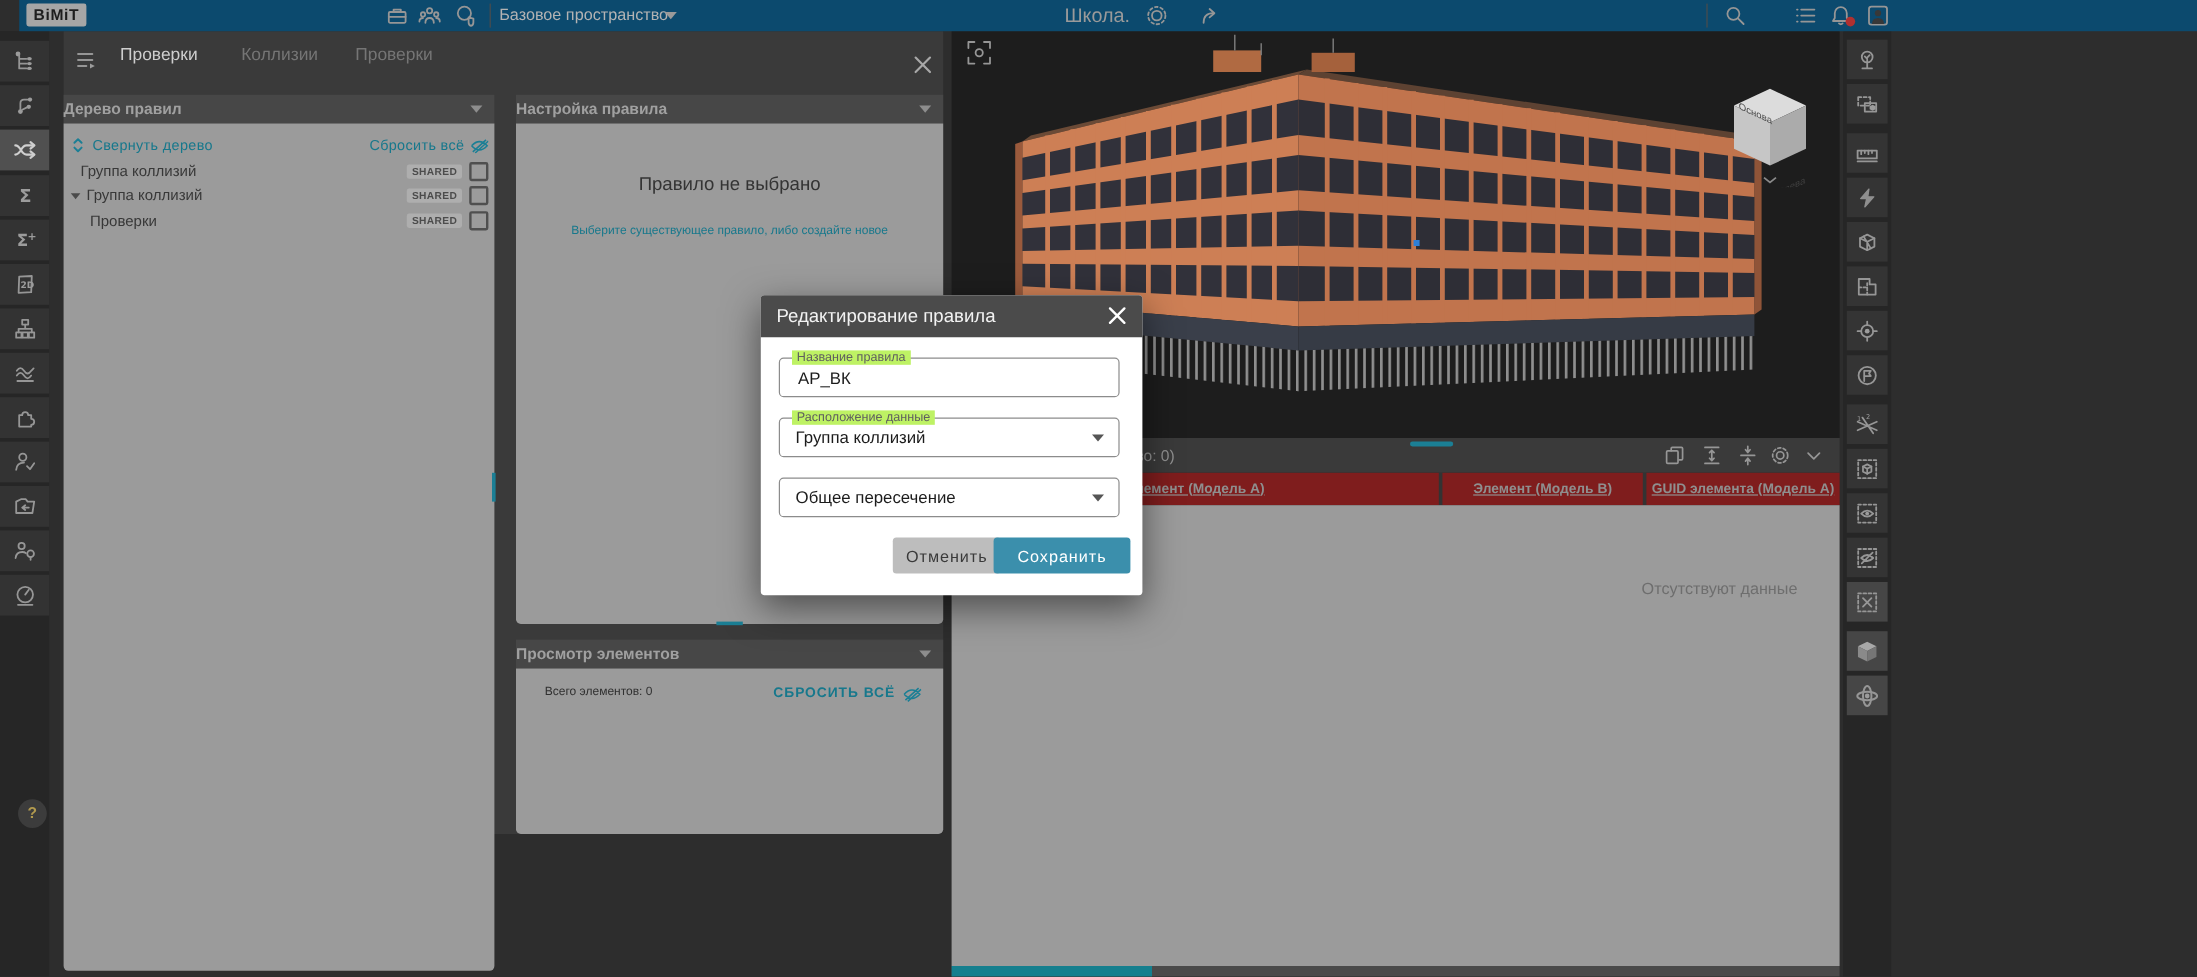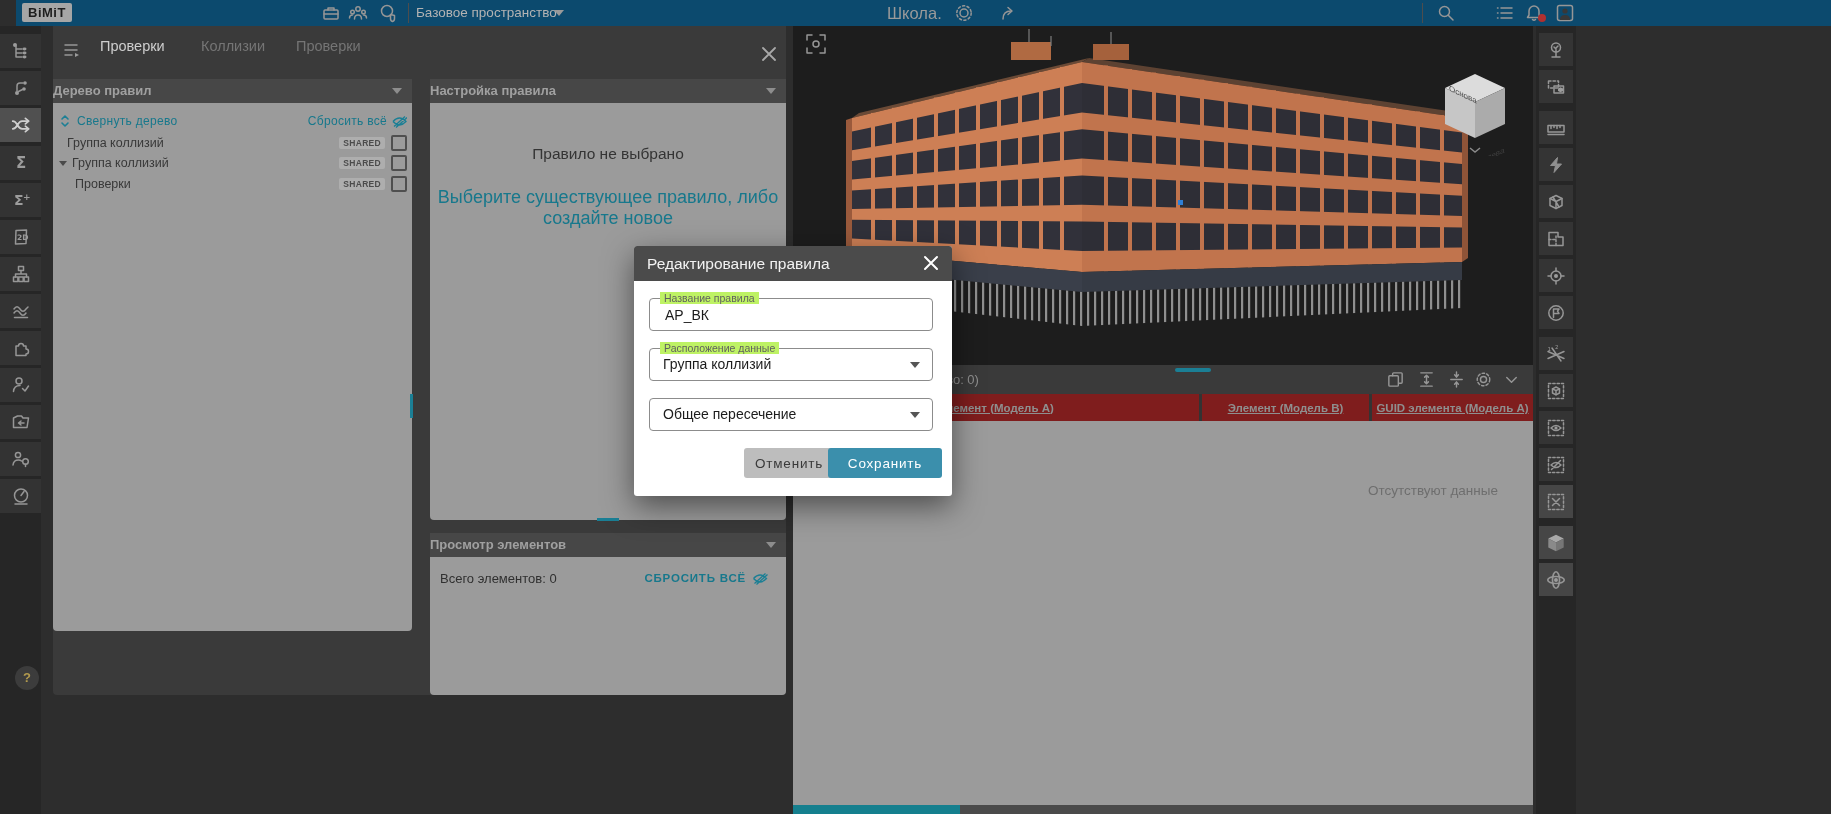--- a/index.html
+++ b/index.html
@@ -230,21 +230,21 @@
     <div class="tab" style="left:243px">Проверки</div>
     <div class="tab-underline"></div>
     <svg class="abs" style="right:9px;top:20px" width="16" height="16" viewBox="0 0 16 16">
       <path d="M2 2 L14 14 M14 2 L2 14" stroke="#a8a8a8" stroke-width="1.8" stroke-linecap="round"></path>
     </svg>
 
     <div class="hdrbar" style="left:0;top:53px;width:359px">
       <span>Дерево правил</span>
       <div class="caret hdr-caret" style="border-top-color:#8d8d8d"></div>
     </div>
-    <div class="lightbody" style="left:0;top:77px;width:359px;height:528px;border-radius:0 0 4px 4px">
+    <div class="lightbody" style="left:0;top:77px;width:359px;height:706px;border-radius:0 0 4px 4px">
       <div class="treerow" style="top:8px">
         <svg width="10" height="14" viewBox="0 0 10 14" style="margin:0 7px 0 7px">
           <path d="M2 5 L5 2 L8 5 M2 9 L5 12 L8 9" stroke="#1b7f95" fill="none" stroke-width="1.6" stroke-linecap="round" stroke-linejoin="round"></path>
         </svg>
         <span class="teal" style="font-size:12px;letter-spacing:.3px;flex:1">Свернуть дерево</span>
         <span class="teal" style="font-size:12px;letter-spacing:.3px">Сбросить всё</span>
         <svg class="eyeoff-ic" width="15" height="13" viewBox="0 0 15 13">
           <path d="M1 6.5 q6.5-7 13 0 q-6.5 7 -13 0 M2 11.5 L13 1.5 M4 12.5 L15 2.5" stroke="#1b7f95" fill="none" stroke-width="1.3"></path>
         </svg>
       </div>
@@ -265,29 +265,29 @@
         <div class="cbx"></div>
       </div>
     </div>
 
     <div class="hdrbar" style="left:377px;top:53px;width:356px">
       <span>Настройка правила</span>
       <div class="caret hdr-caret" style="border-top-color:#8d8d8d"></div>
     </div>
     <div class="lightbody" style="left:377px;top:77px;width:356px;height:417px;border-radius:0 0 4px 4px">
       <div style="position:absolute;left:0;top:42px;width:356px;text-align:center;font-size:15.5px;color:#343434">Правило не выбрано</div>
-      <div class="teal" style="position:absolute;left:0;top:84px;width:356px;text-align:center;font-size:18px">Выберите существующее правило, либо создайте новое</div>
+      <div class="teal" style="position:absolute;left:0;top:84px;width:356px;text-align:center;font-size:10px">Выберите существующее правило, либо создайте новое</div>
     </div>
 
     <div class="hdrbar" style="left:377px;top:507px;width:356px">
       <span>Просмотр элементов</span>
       <div class="caret hdr-caret" style="border-top-color:#8d8d8d"></div>
     </div>
     <div class="lightbody" style="left:377px;top:531px;width:356px;height:138px;border-radius:0 0 4px 4px">
-      <span style="position:absolute;left:10px;top:14px;font-size:13px;color:#303030">Всего элементов: 0</span>
+      <span style="position:absolute;left:24px;top:14px;font-size:10px;color:#303030">Всего элементов: 0</span>
       <span class="teal" style="position:absolute;right:40px;top:15px;font-size:11.5px;font-weight:bold;letter-spacing:.8px">СБРОСИТЬ ВСЁ</span>
       <svg style="position:absolute;right:18px;top:15px" width="16" height="13" viewBox="0 0 15 13">
         <path d="M1 6.5 q6.5-7 13 0 q-6.5 7 -13 0 M2 11.5 L13 1.5 M4 12.5 L15 2.5" stroke="#1b7f95" fill="none" stroke-width="1.3"></path>
       </svg>
     </div>
   </div>
 
   <div class="tealdash" style="left:410px;top:394px;width:3px;height:24px"></div>
   <div class="tealdash" style="left:597px;top:518px;width:22px;height:3px"></div>
 

